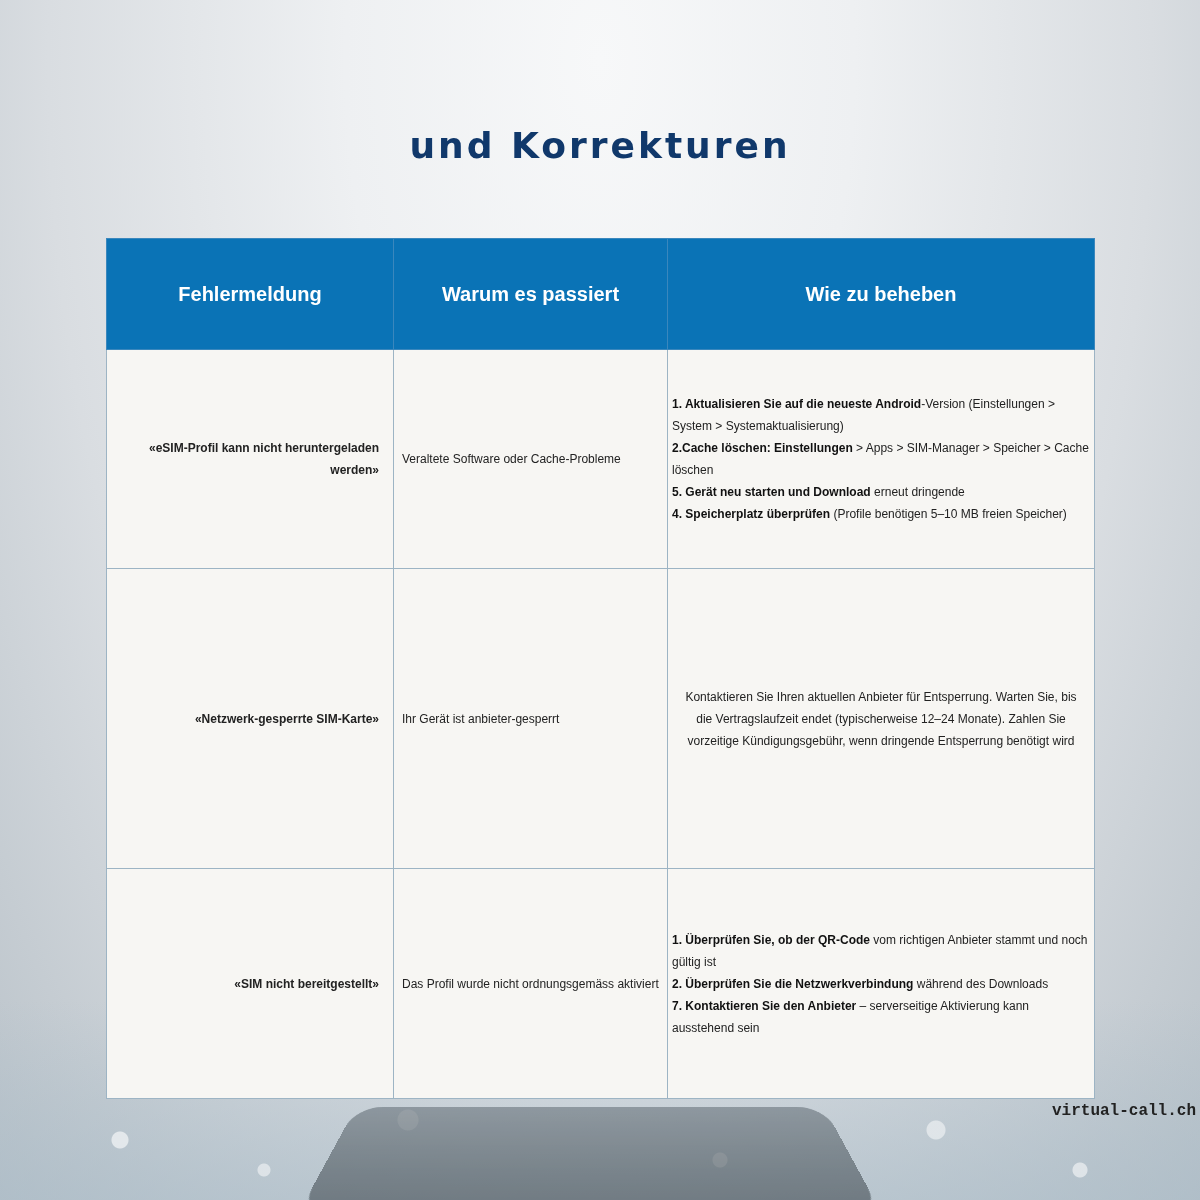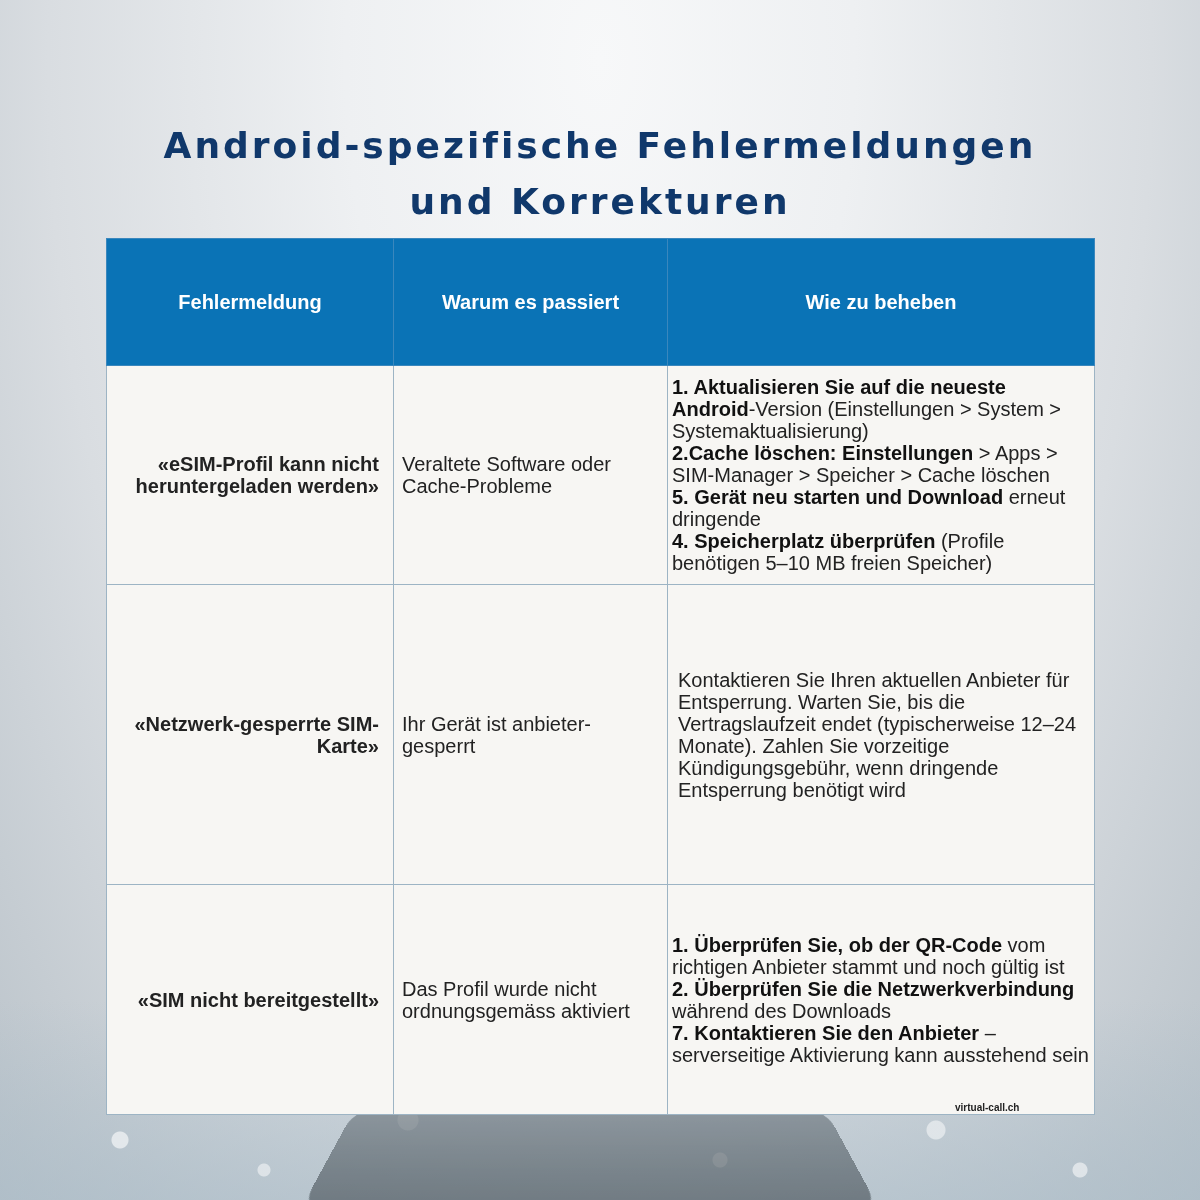--- a/index.html
+++ b/index.html
@@ -25,42 +25,41 @@
     position:absolute; top:118px; left:0; width:1200px; text-align:center;
     color:#10386b; font-family:"DejaVu Sans", sans-serif; font-weight:bold;
     font-size:36px; letter-spacing:3px; line-height:56px;
   }
   table.grid {
     position:absolute; left:106px; top:238px; width:988px;
     border-collapse:collapse; table-layout:fixed;
   }
   .grid th {
     background:#0a73b6; color:#ffffff; height:110px; font-size:20px; font-weight:bold;
-    text-align:center; border:1px solid #3a87bd; padding:8px;
+    text-align:center; border:1px solid #3a87bd; padding:0;
   }
   .grid td {
     background:#f7f6f3; border:1px solid #9db4c4; vertical-align:middle;
-    color:#222; font-size:20px; line-height:22px;
+    color:#222; font-size:12px; line-height:22px;
   }
   .c1 { text-align:right; font-weight:bold; font-size:21px; line-height:29px; color:#111; padding:0 14px; }
   .c2 { text-align:left; color:#333; padding:0 8px; }
   .c3 { text-align:left; color:#333; padding:0 4px; }
-  .c3.center { text-align:left; padding:0 10px; }
+  .c3.center { text-align:center; padding:0 10px; }
   .c3 b { color:#111; }
   .step { display:block; }
-  .footer { position:absolute; left:955px; top:1102px; font-size:10px; font-weight:bold; color:#222; }
+  .footer { position:absolute; left:1052px; top:1102px; font-size:16px; font-weight:bold; color:#222;font-family:Liberation Mono, monospace; }
 </style>
 </head>
 <body>
 
 <div class="bokeh"></div>
 <div class="phone"></div>
 
 <div class="title">
-  <div>Android-spezifische Fehlermeldungen</div>
   <div>und Korrekturen</div>
 </div>
 
 <table class="grid">
   <colgroup>
       <col style="width:287px">
       <col style="width:274px">
       <col style="width:427px">
     </colgroup>
   <thead>

